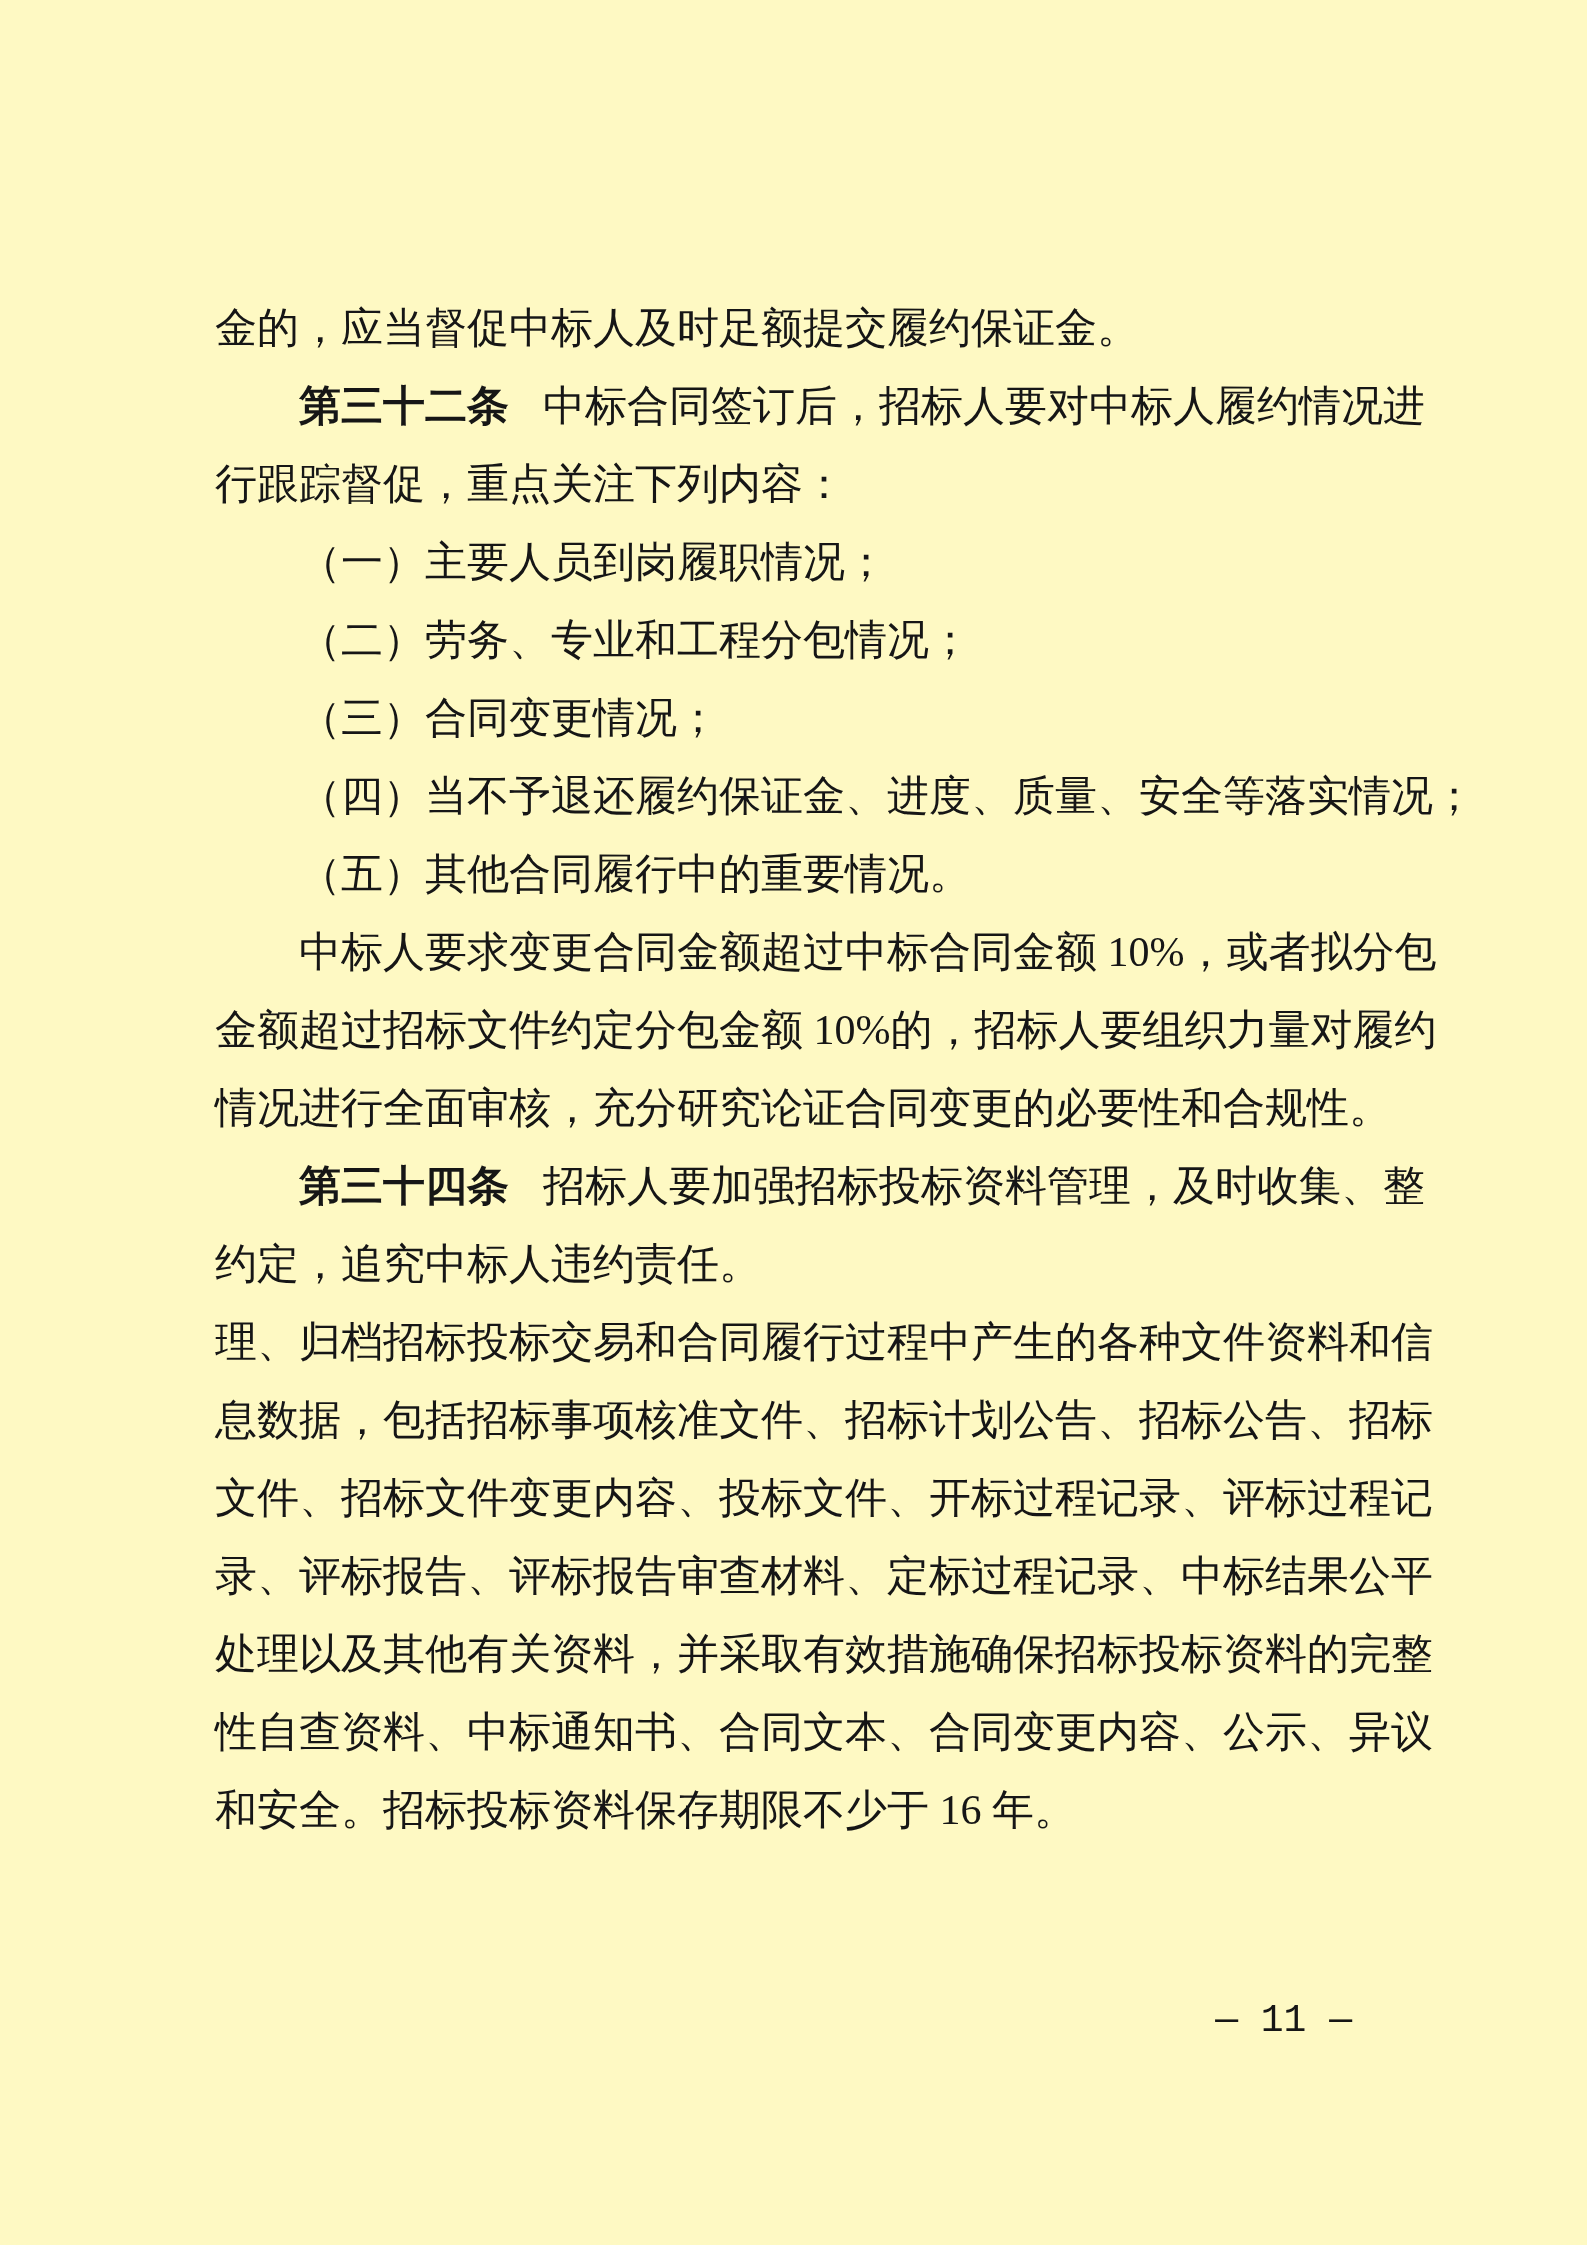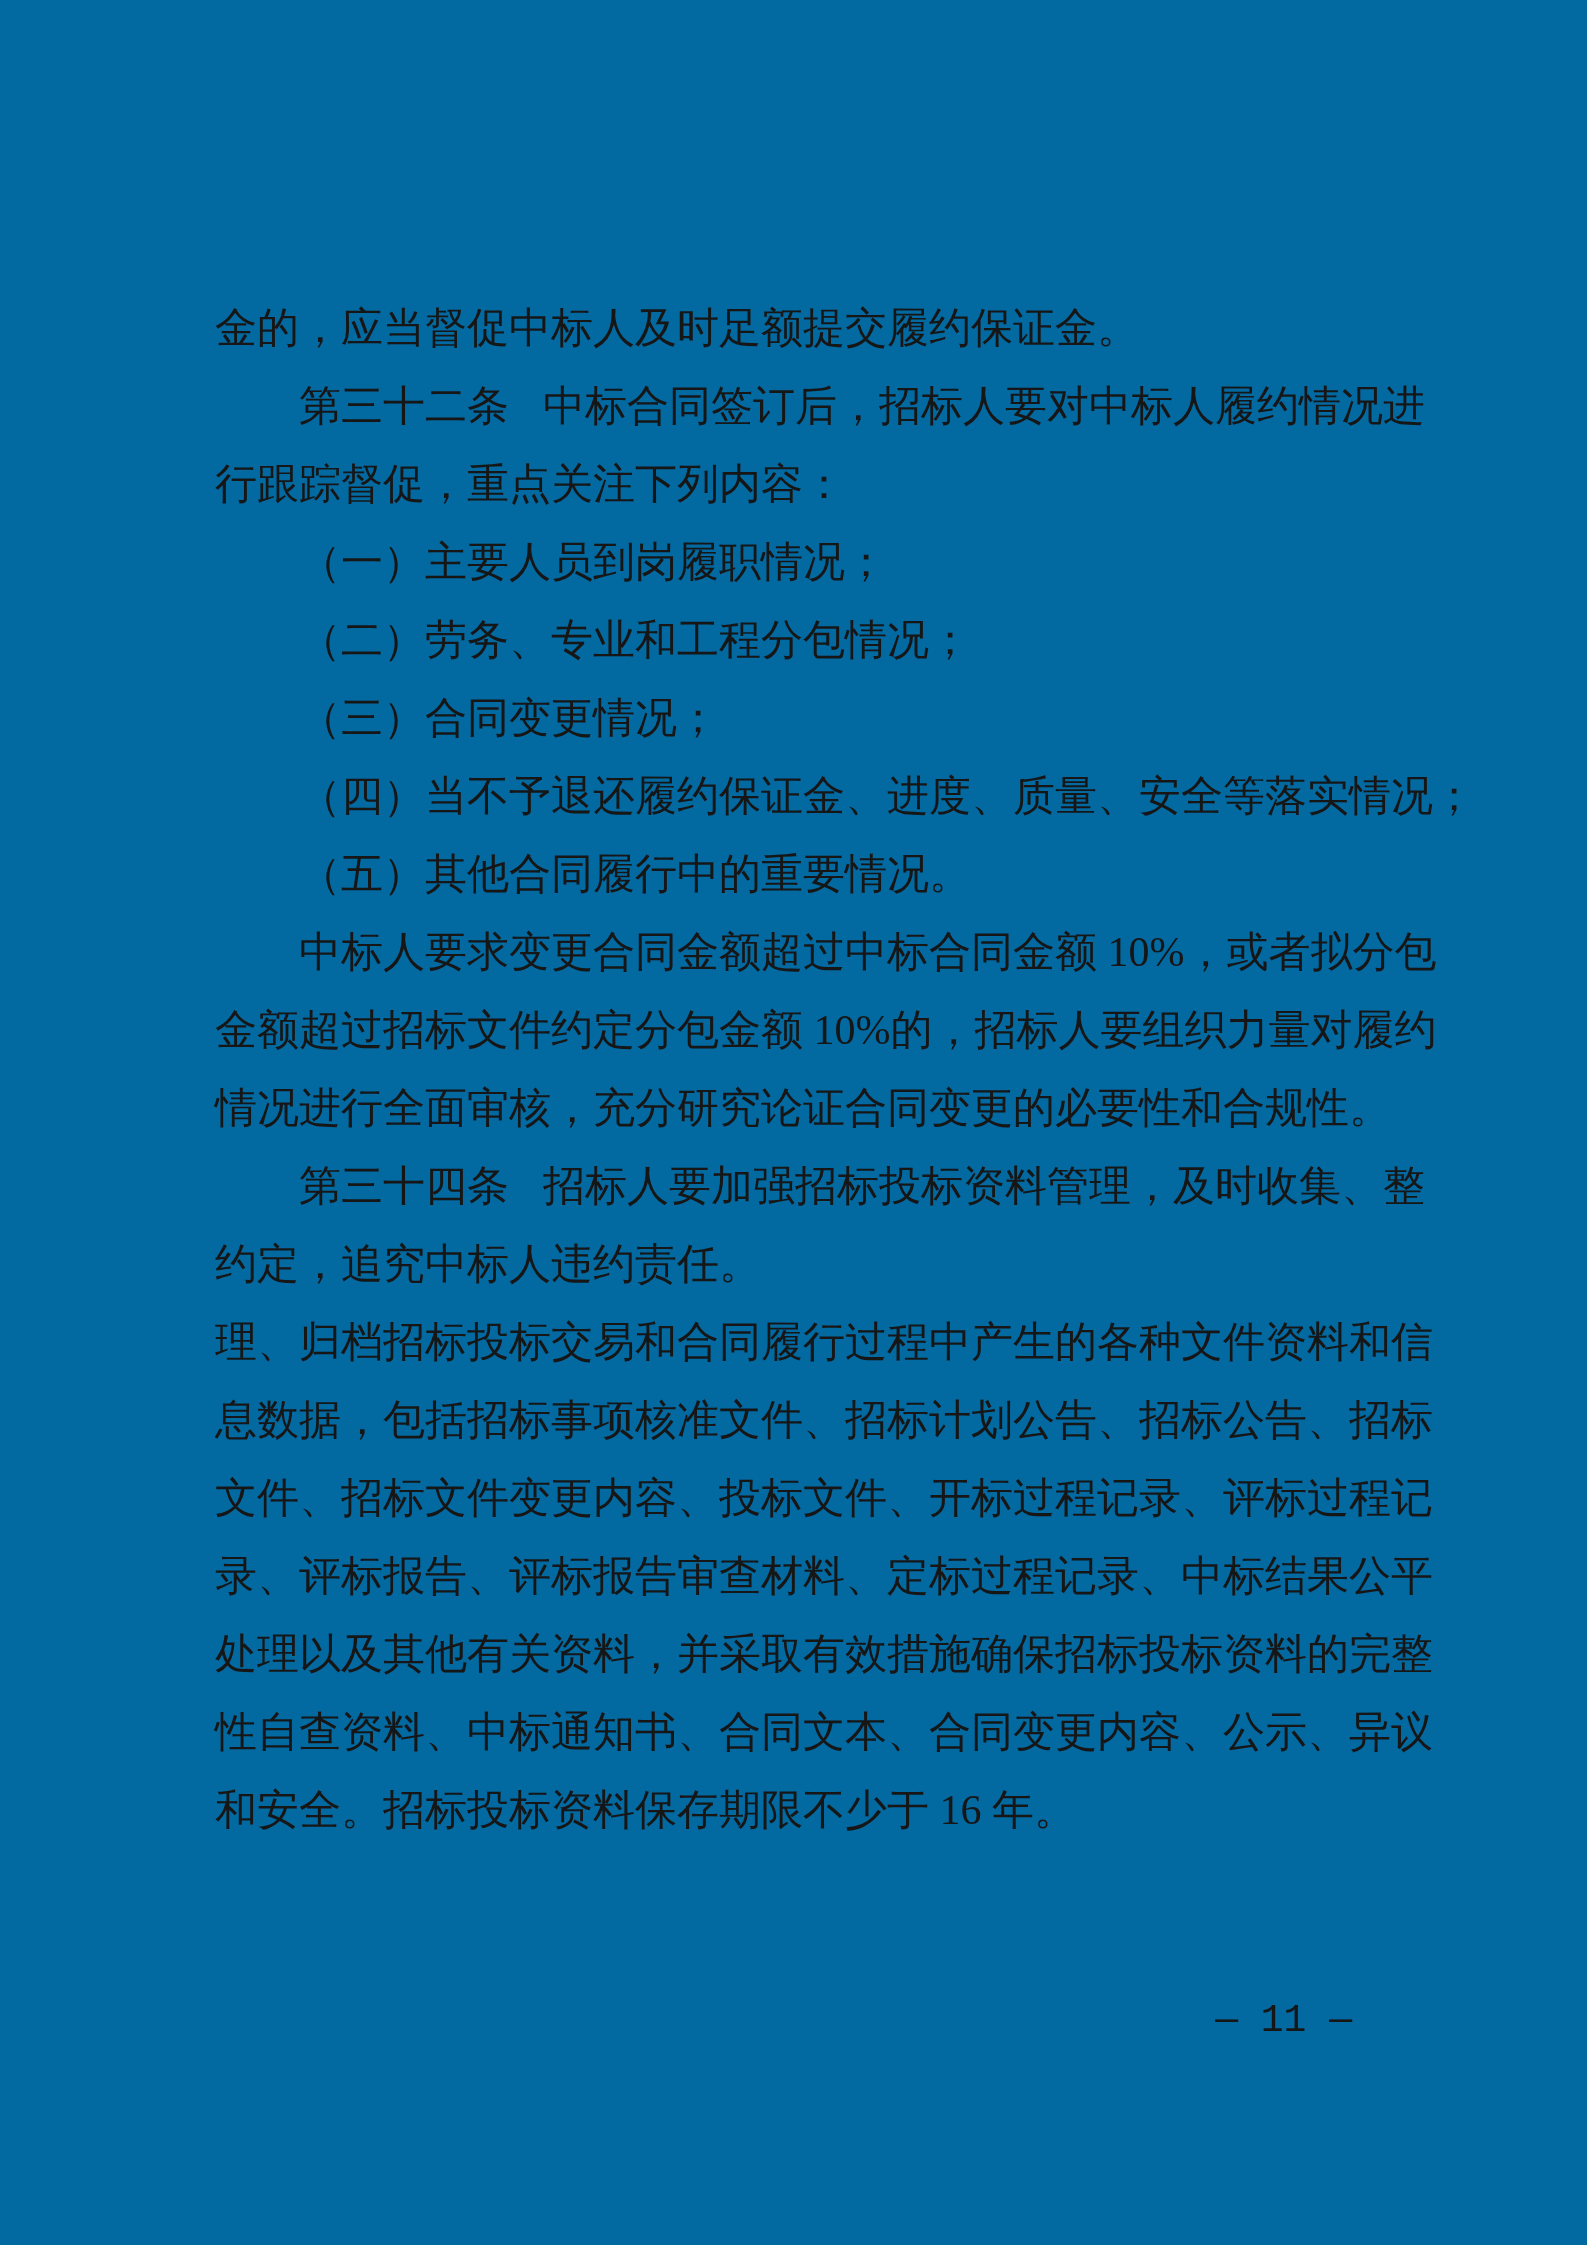--- a/index.html
+++ b/index.html
@@ -10,42 +10,42 @@
     width: 1587px;
     height: 2245px;
     background: #ffffff;
     position: relative;
     overflow: hidden;
     font-family: "Liberation Serif", "DejaVu Serif", serif;
   }
   .page {
     position: absolute;
     inset: 0;
-    background: #0369a1;
+    background: #fef9c3;
   }
   .text-block {
     position: absolute;
     left: 215px;
     top: 289px;
     width: 1162px;
     font-size: 42px;
     line-height: 78px;
     color: #161616;
     letter-spacing: 0px;
   }
   .line {
     height: 78px;
     white-space: nowrap;
   }
   .line.indent {
     padding-left: 84px; 
   }
   .line b.hei {
     font-family: "Liberation Sans", "DejaVu Sans", sans-serif;
-    font-weight: 400;
+    font-weight: 700;
     margin-right: 34px;
   }
   .footer {
     position: absolute;
     top: 1994px;
     right: 235px;
     font-size: 38px;
     line-height: 54px;
     color: #161616;
     font-family: Liberation Mono, monospace;

